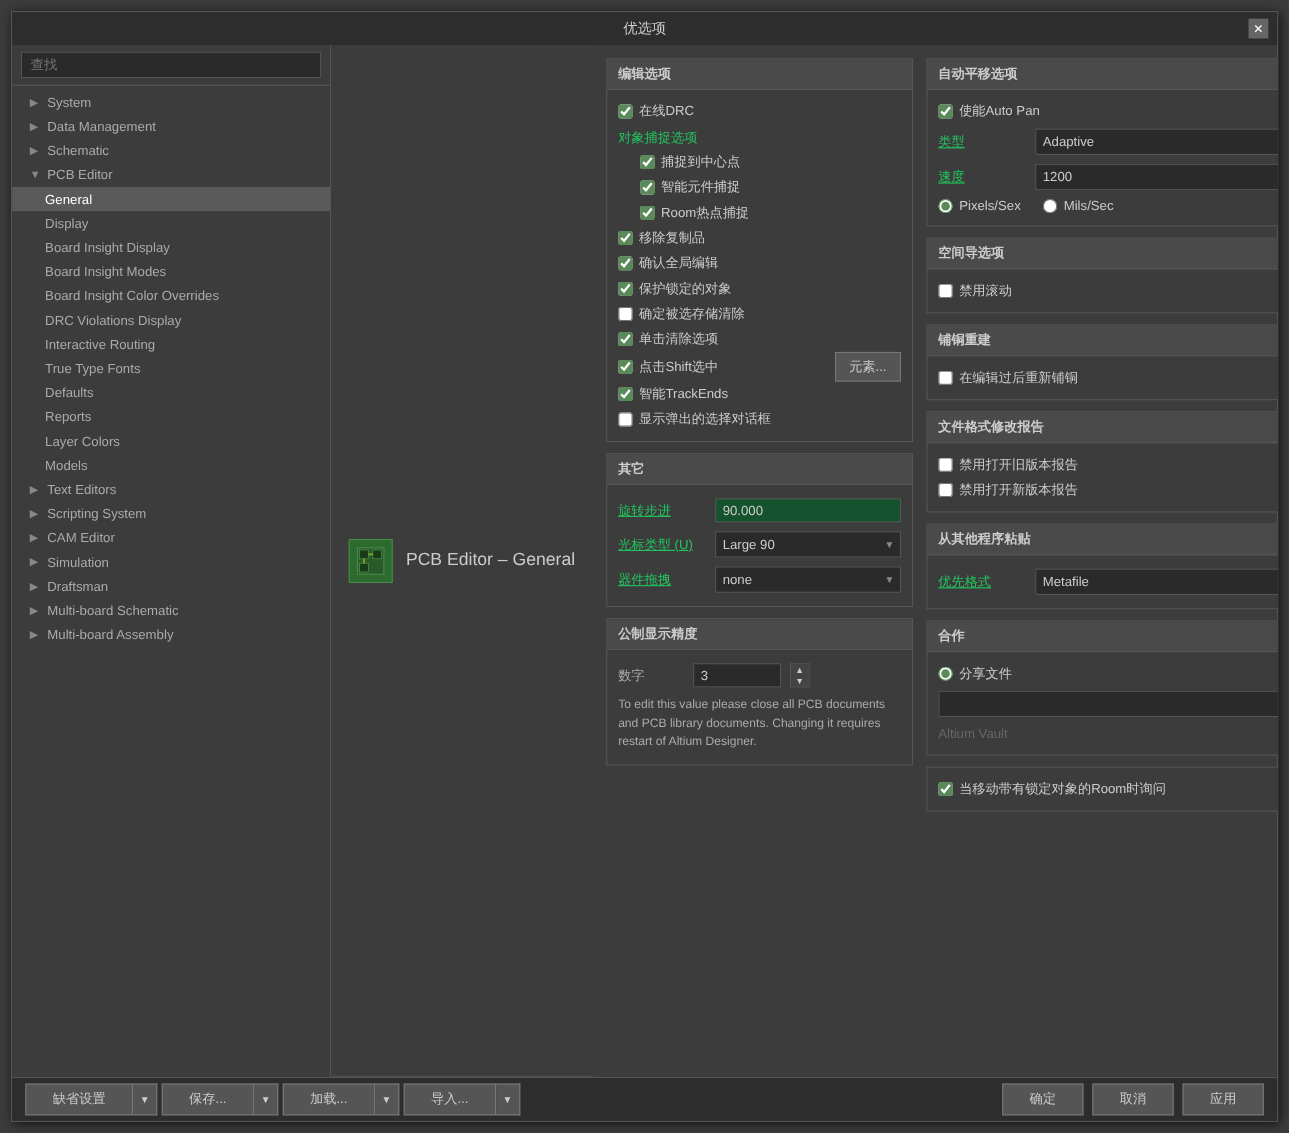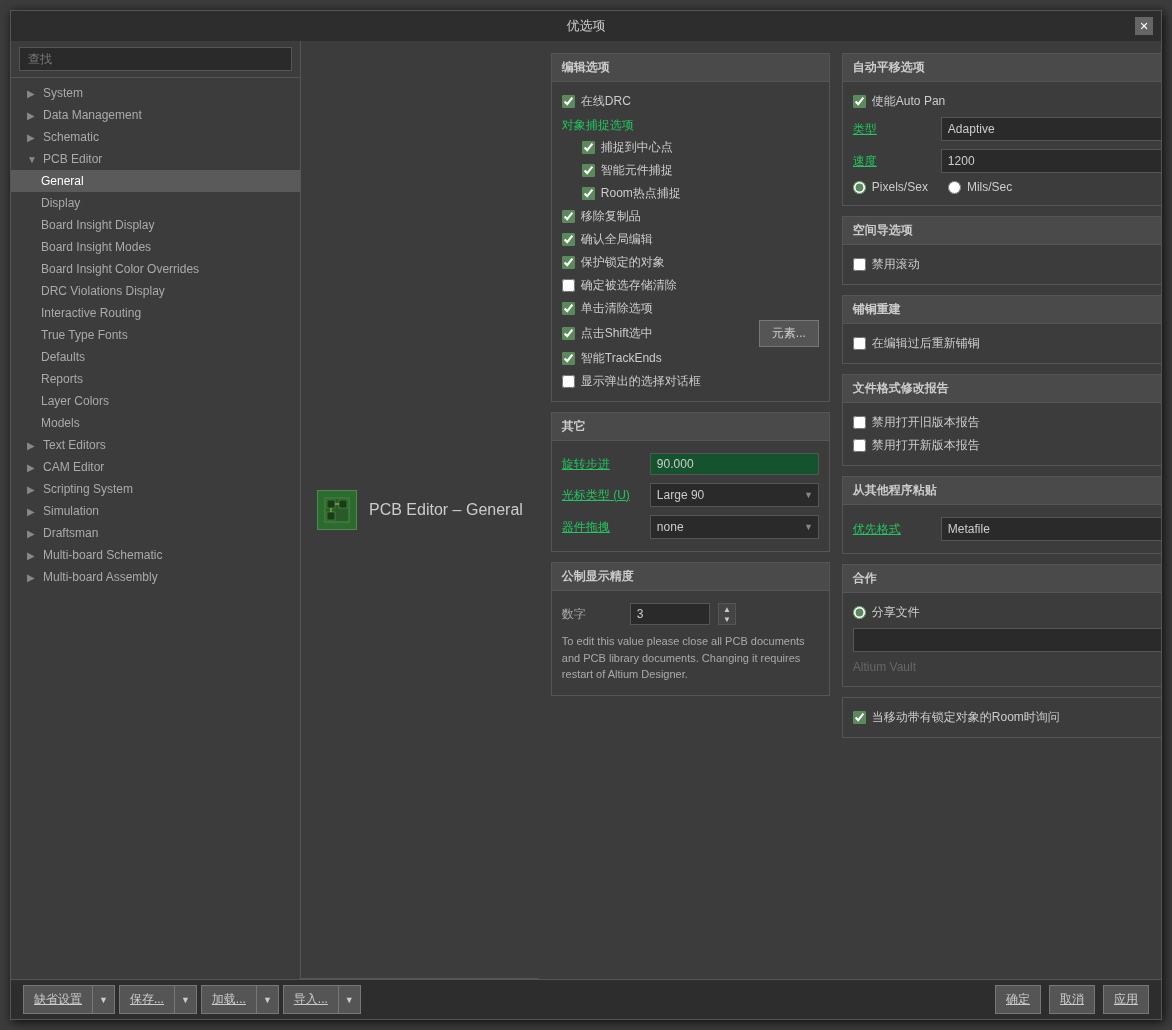--- a/index.html
+++ b/index.html
@@ -357,24 +357,23 @@
       display: flex;
       gap: 8px;
     }
     .btn-group {
       display: flex;
     }
     .btn-main {
       background: #555;
       border: 1px solid #777;
       color: #ccc;
-      padding: 5px 10px;
-      cursor: pointer;
-      font-size: 12px;
-      text-decoration: underline;
+      padding: 5px 24px;
+      cursor: pointer;
+      font-size: 12px;
     }
     .btn-arrow {
       background: #555;
       border: 1px solid #777;
       border-left: none;
       color: #ccc;
       padding: 5px 6px;
       cursor: pointer;
       font-size: 9px;
     }
@@ -455,26 +454,26 @@
           <span>Models</span>
         </div>
 
         <div class="tree-item">
           <span class="arrow closed"></span>
           <span>Text Editors</span>
         </div>
 
         <div class="tree-item">
           <span class="arrow closed"></span>
+          <span>Scripting System</span>
+        </div>
+
+        <div class="tree-item">
+          <span class="arrow closed"></span>
           <span>CAM Editor</span>
-        </div>
-
-        <div class="tree-item">
-          <span class="arrow closed"></span>
-          <span>Scripting System</span>
         </div>
 
         <div class="tree-item">
           <span class="arrow closed"></span>
           <span>Simulation</span>
         </div>
 
         <div class="tree-item">
           <span class="arrow closed"></span>
           <span>Draftsman</span>

